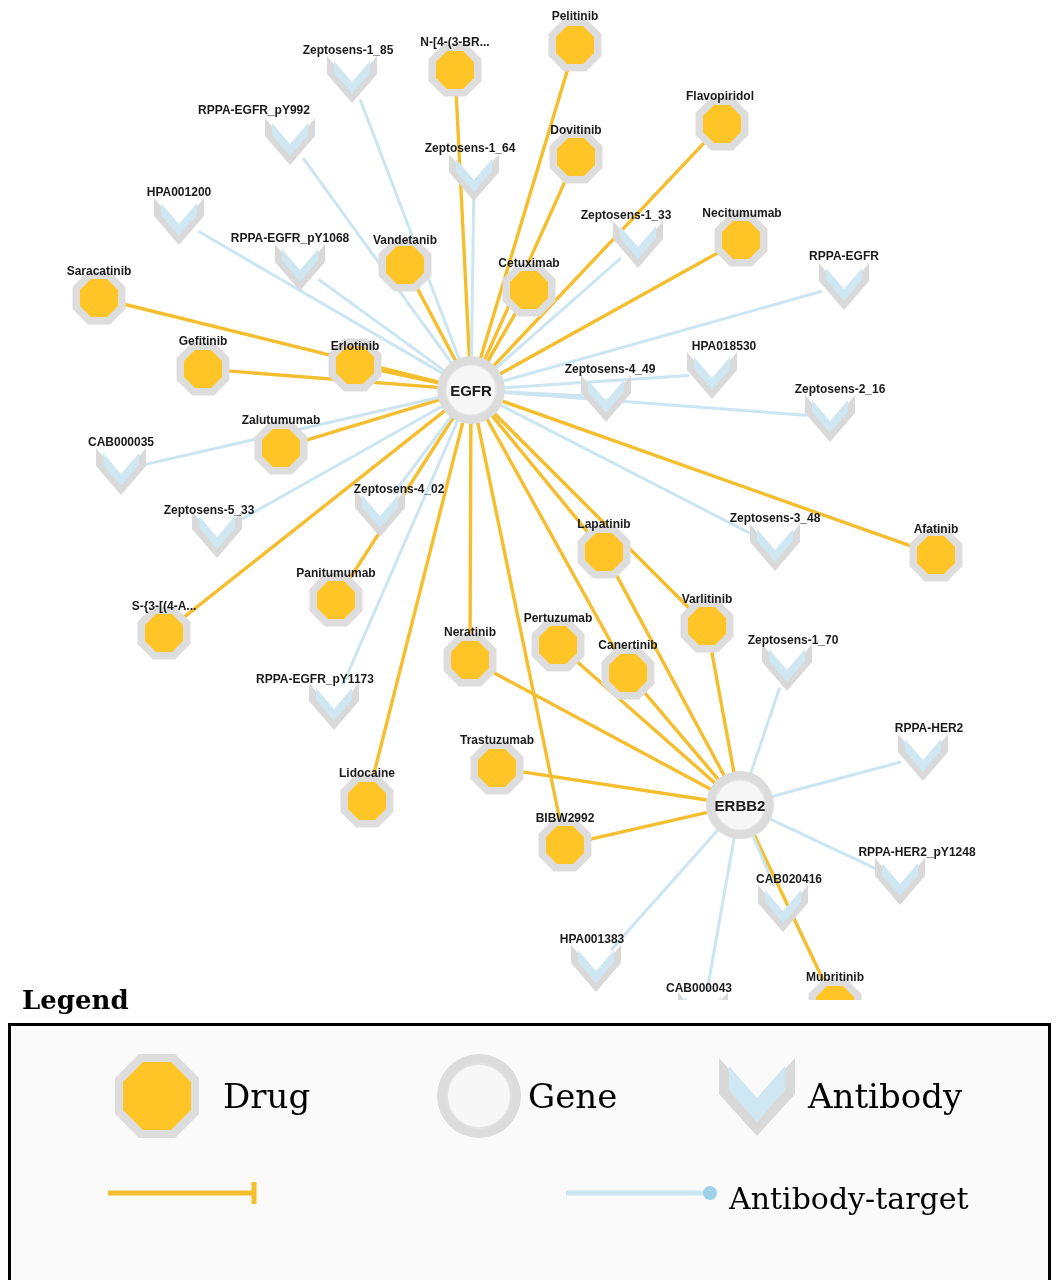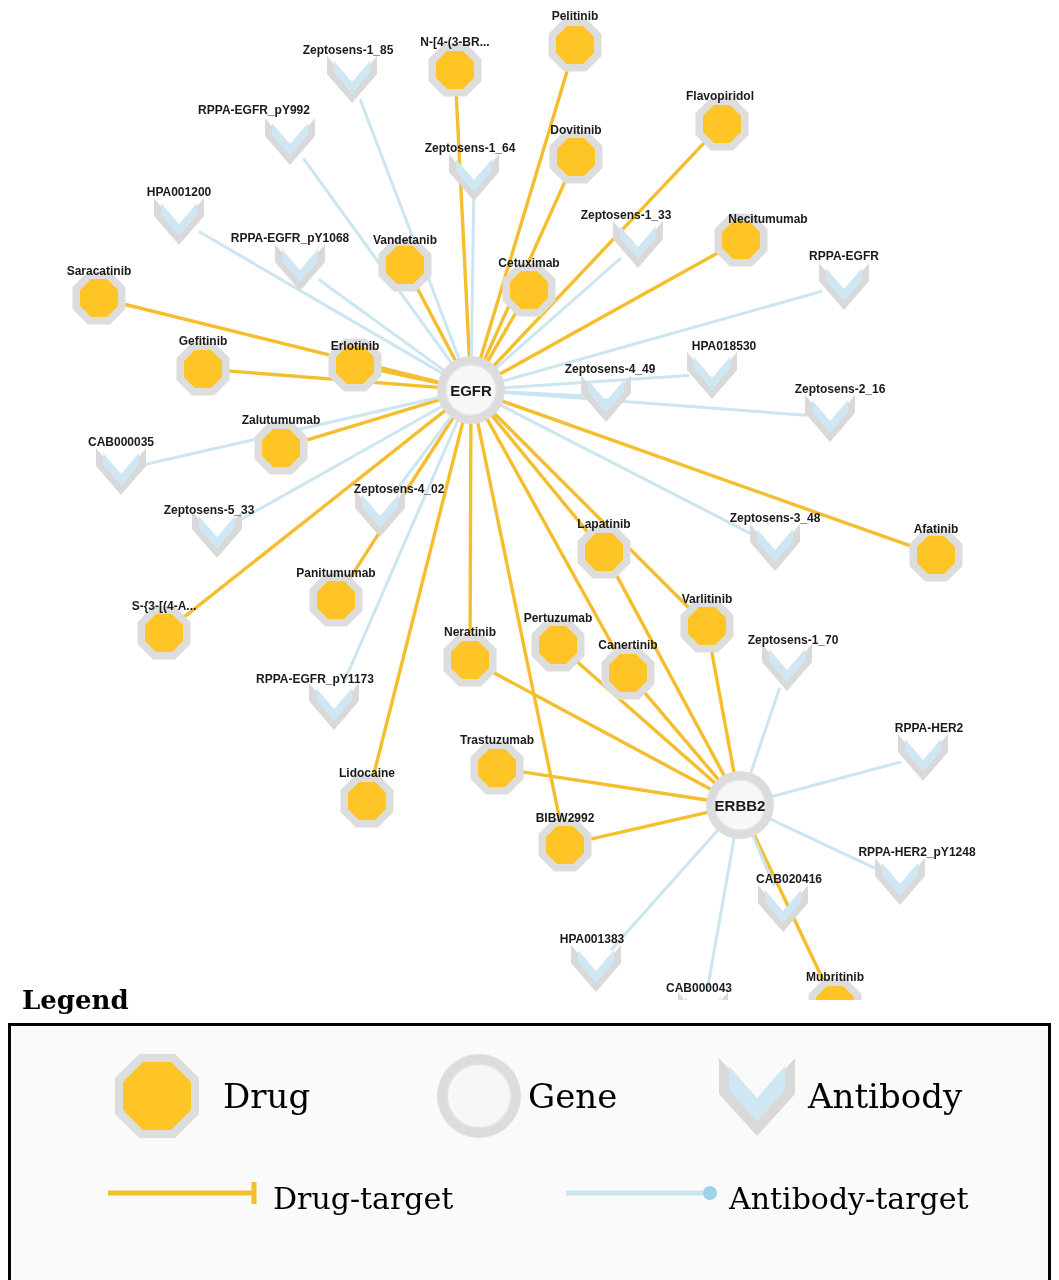--- a/index.html
+++ b/index.html
@@ -211,21 +211,21 @@
     <div class="node-label" style="left: 315px; top: 679px;">RPPA-EGFR_pY1173</div>
     <div class="node-label" style="left: 929px; top: 728px;">RPPA-HER2</div>
     <div class="node-label" style="left: 917px; top: 852px;">RPPA-HER2_pY1248</div>
     <div class="node-label" style="left: 789px; top: 879px;">CAB020416</div>
     <div class="node-label" style="left: 592px; top: 939px;">HPA001383</div>
     <div class="node-label" style="left: 699px; top: 988px;">CAB000043</div>
     <div class="node-label" style="left: 575px; top: 16px;">Pelitinib</div>
     <div class="node-label" style="left: 455px; top: 42px;">N-[4-(3-BR...</div>
     <div class="node-label" style="left: 720px; top: 96px;">Flavopiridol</div>
     <div class="node-label" style="left: 576px; top: 130px;">Dovitinib</div>
-    <div class="node-label" style="left: 768px; top: 213px; margin-top: 6px;">Necitumumab</div>
+    <div class="node-label" style="left: 742px; top: 213px;">Necitumumab</div>
     <div class="node-label" style="left: 405px; top: 240px;">Vandetanib</div>
     <div class="node-label" style="left: 529px; top: 263px;">Cetuximab</div>
     <div class="node-label" style="left: 99px; top: 271px;">Saracatinib</div>
     <div class="node-label" style="left: 203px; top: 341px;">Gefitinib</div>
     <div class="node-label" style="left: 355px; top: 346px;">Erlotinib</div>
     <div class="node-label" style="left: 281px; top: 420px;">Zalutumumab</div>
     <div class="node-label" style="left: 936px; top: 529px;">Afatinib</div>
     <div class="node-label" style="left: 604px; top: 524px;">Lapatinib</div>
     <div class="node-label" style="left: 336px; top: 573px;">Panitumumab</div>
     <div class="node-label" style="left: 707px; top: 599px;">Varlitinib</div>
@@ -260,21 +260,20 @@
     <svg class="legend-glyph" style="left:700px; top:24px;" width="92" height="92" viewBox="0 0 92 92">
       <path d="M 8,8 L 8,44 L 46,86 L 84,44 L 84,8 L 46,50 Z" fill="#D9D9D9"></path>
       <path d="M 18,16 L 18,40 L 46,72 L 74,40 L 74,16 L 46,48 Z" fill="#CFE7F2"></path>
     </svg>
     <div class="legend-item" style="left:797px; top:50px;">Antibody</div>
 
     <svg class="legend-glyph" style="left:95px; top:152px;" width="160" height="30" viewBox="0 0 160 30">
       <line x1="2" y1="15" x2="148" y2="15" stroke="#F5BE2E" stroke-width="5"></line>
       <line x1="148" y1="4" x2="148" y2="26" stroke="#F5BE2E" stroke-width="5"></line>
     </svg>
-    <div class="legend-item-small" style="left:262px; top:155px;">Drug-target</div>
 
     <svg class="legend-glyph" style="left:553px; top:152px;" width="160" height="30" viewBox="0 0 160 30">
       <line x1="2" y1="15" x2="140" y2="15" stroke="#CCE6F1" stroke-width="5"></line>
       <circle cx="146" cy="15" r="7" fill="#9FD2E8"></circle>
     </svg>
     <div class="legend-item-small" style="left:718px; top:155px;">Antibody-target</div>
   </div>
 </div>
 
 </body></html>

